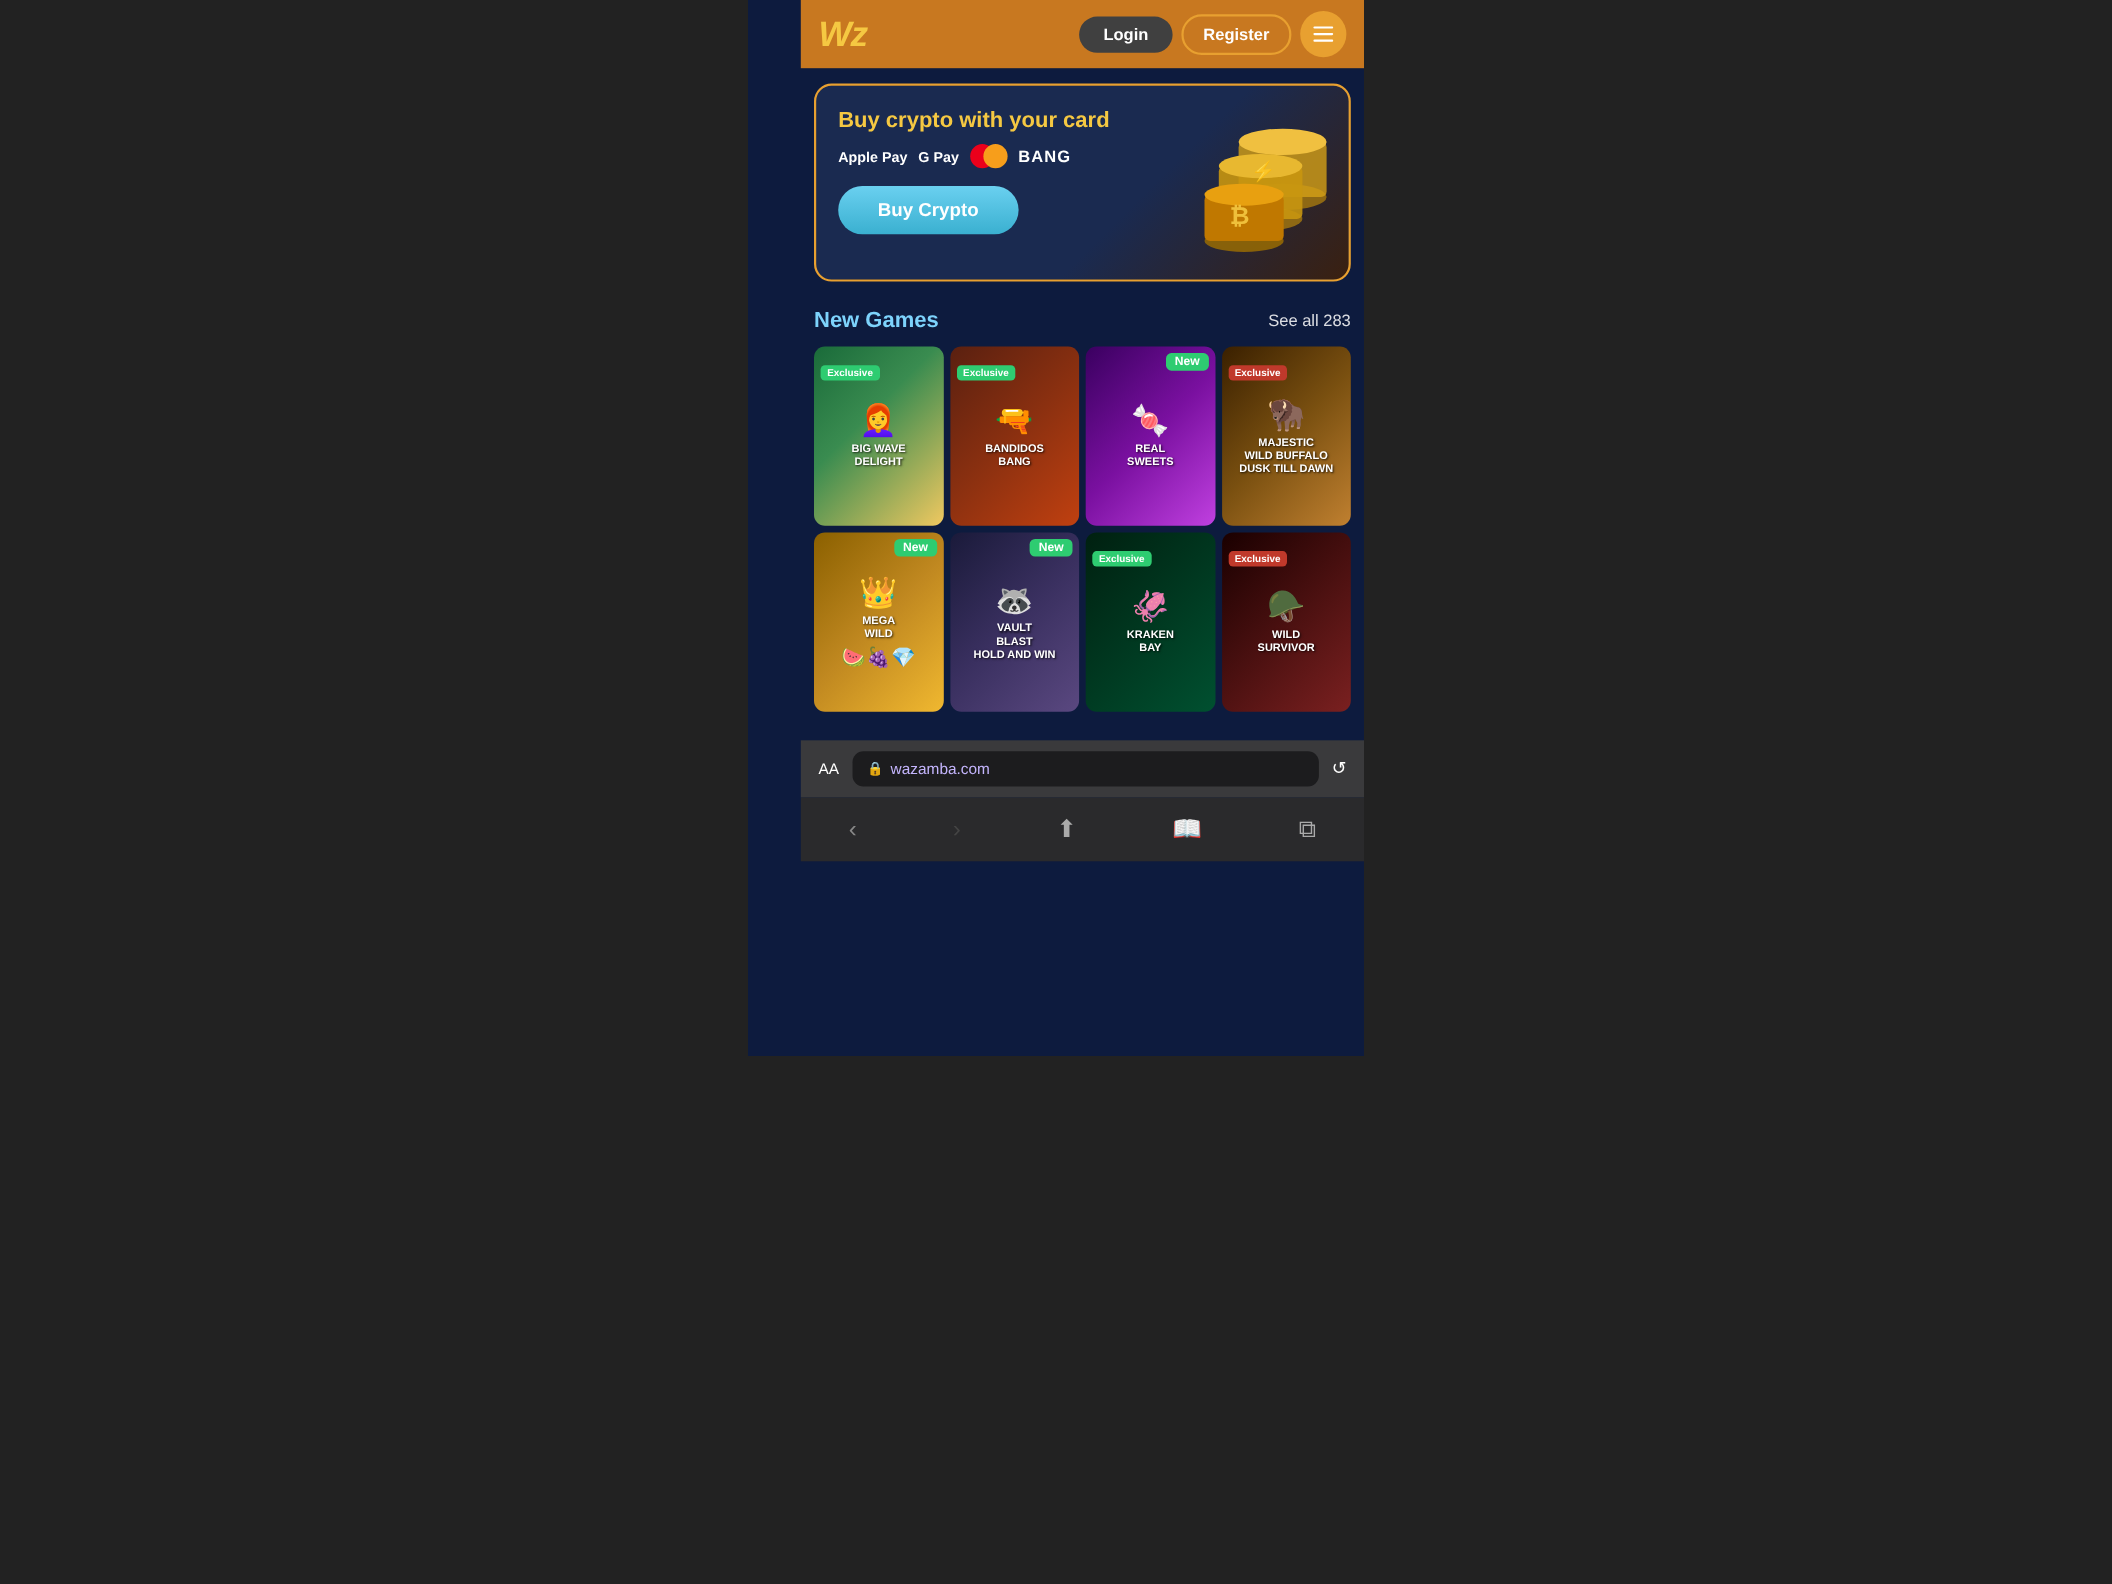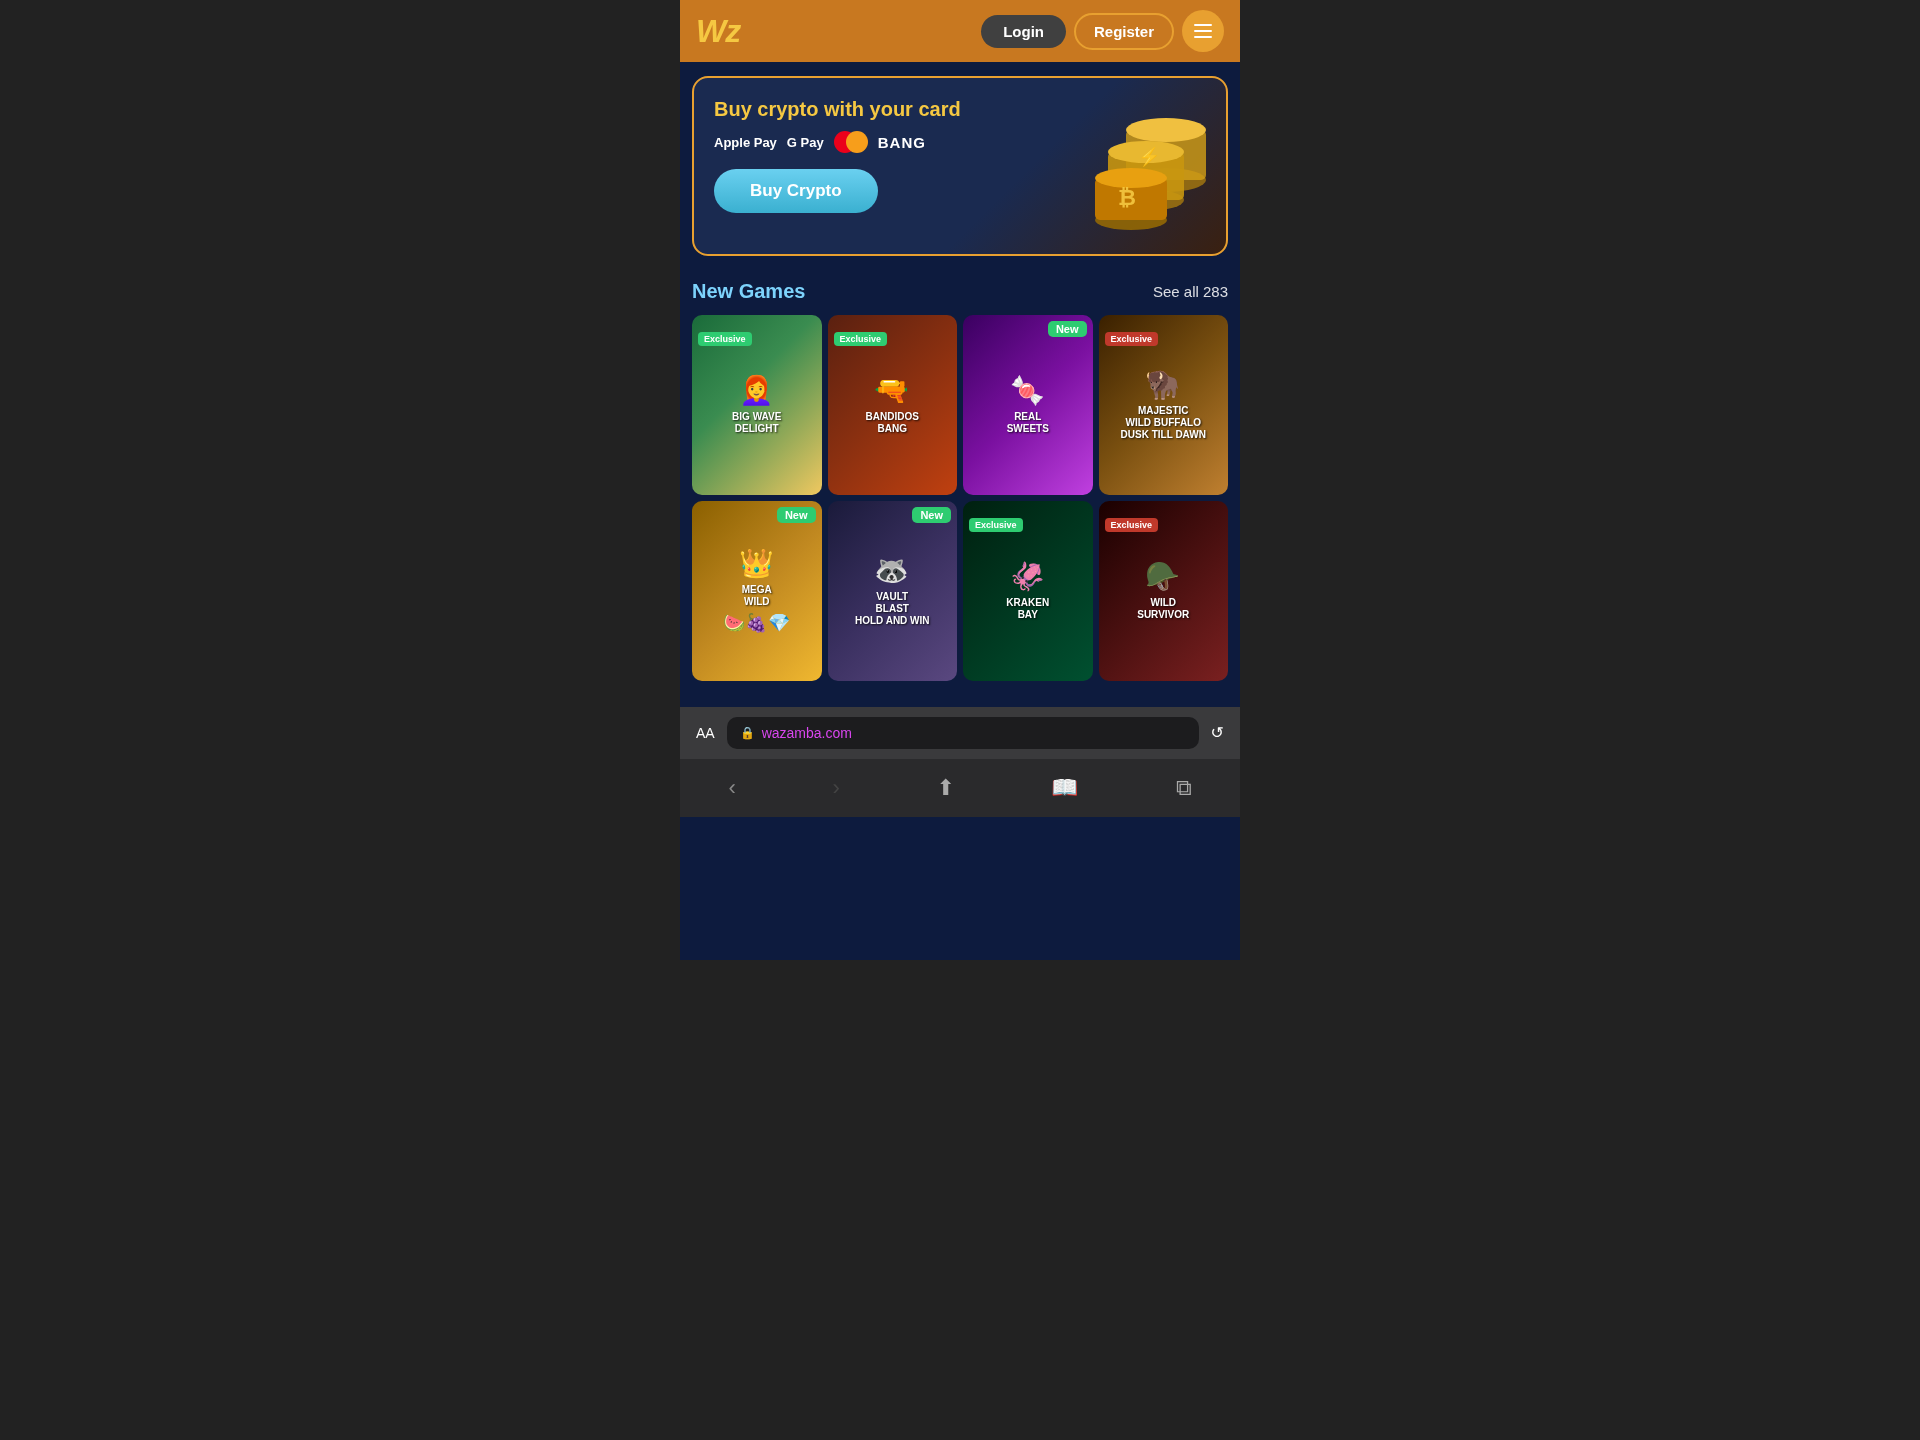--- a/index.html
+++ b/index.html
@@ -13,20 +13,21 @@
       min-height: 100vh;
       font-family: Arial, sans-serif;
     }
 
     .phone-frame {
       width: 560px;
       min-height: 960px;
       background: #0d1b3e;
       position: relative;
       overflow: hidden;
+      padding-left: 48px;
     }
 
     
     .header {
       background: #c87820;
       display: flex;
       align-items: center;
       justify-content: space-between;
       padding: 10px 16px;
       height: 62px;
@@ -293,21 +294,21 @@
       flex: 1;
       background: #1c1c1e;
       border-radius: 10px;
       padding: 8px 14px;
       display: flex;
       align-items: center;
       gap: 6px;
     }
 
     .browser-url-text {
-      color: #d946ef;
+      color: #c4b5fd;
       font-size: 14px;
     }
 
     .browser-lock {
       color: #aaa;
       font-size: 12px;
     }
 
     .browser-reload {
       color: #fff;

